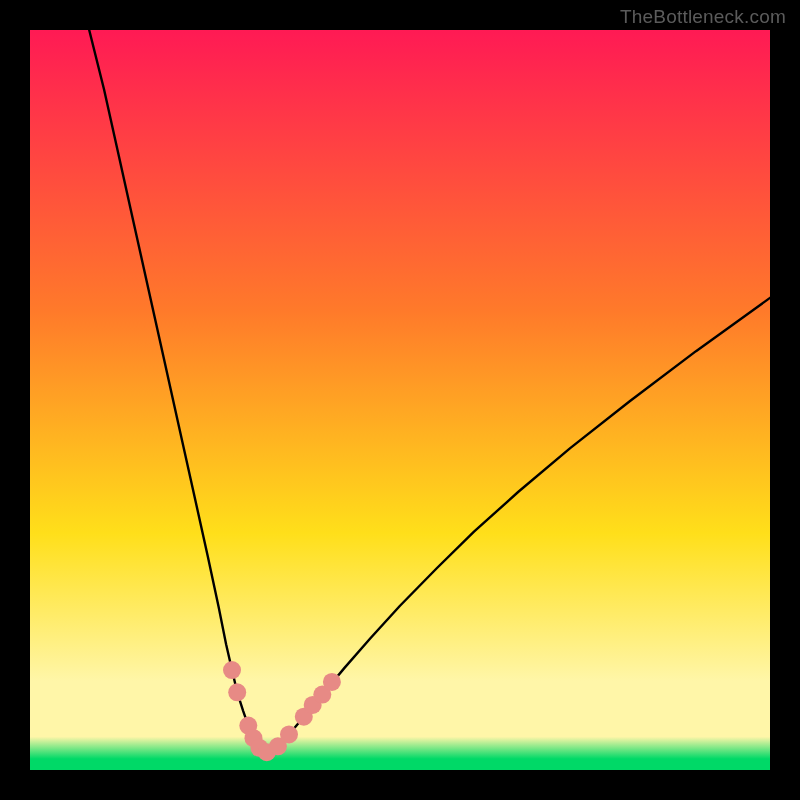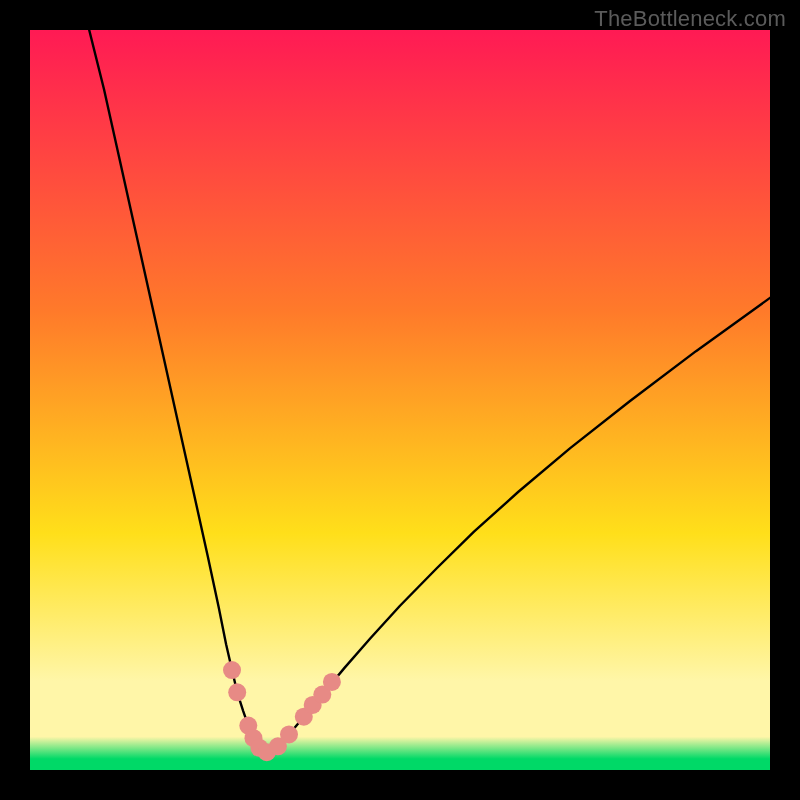--- a/index.html
+++ b/index.html
@@ -28,21 +28,21 @@
   .plot svg {
     display: block;
     width: 740px;
     height: 740px;
   }
   .watermark {
     position: absolute;
     top: 6px;
     right: 14px;
     color: #5b5b5b;
-    font-size: 22px;
+    font-size: 19px;
     font-weight: 500;
     letter-spacing: 0.2px;
     user-select: none;
   }
 </style>
 </head>
 <body>
 
 <div class="frame">
   <div class="plot">

